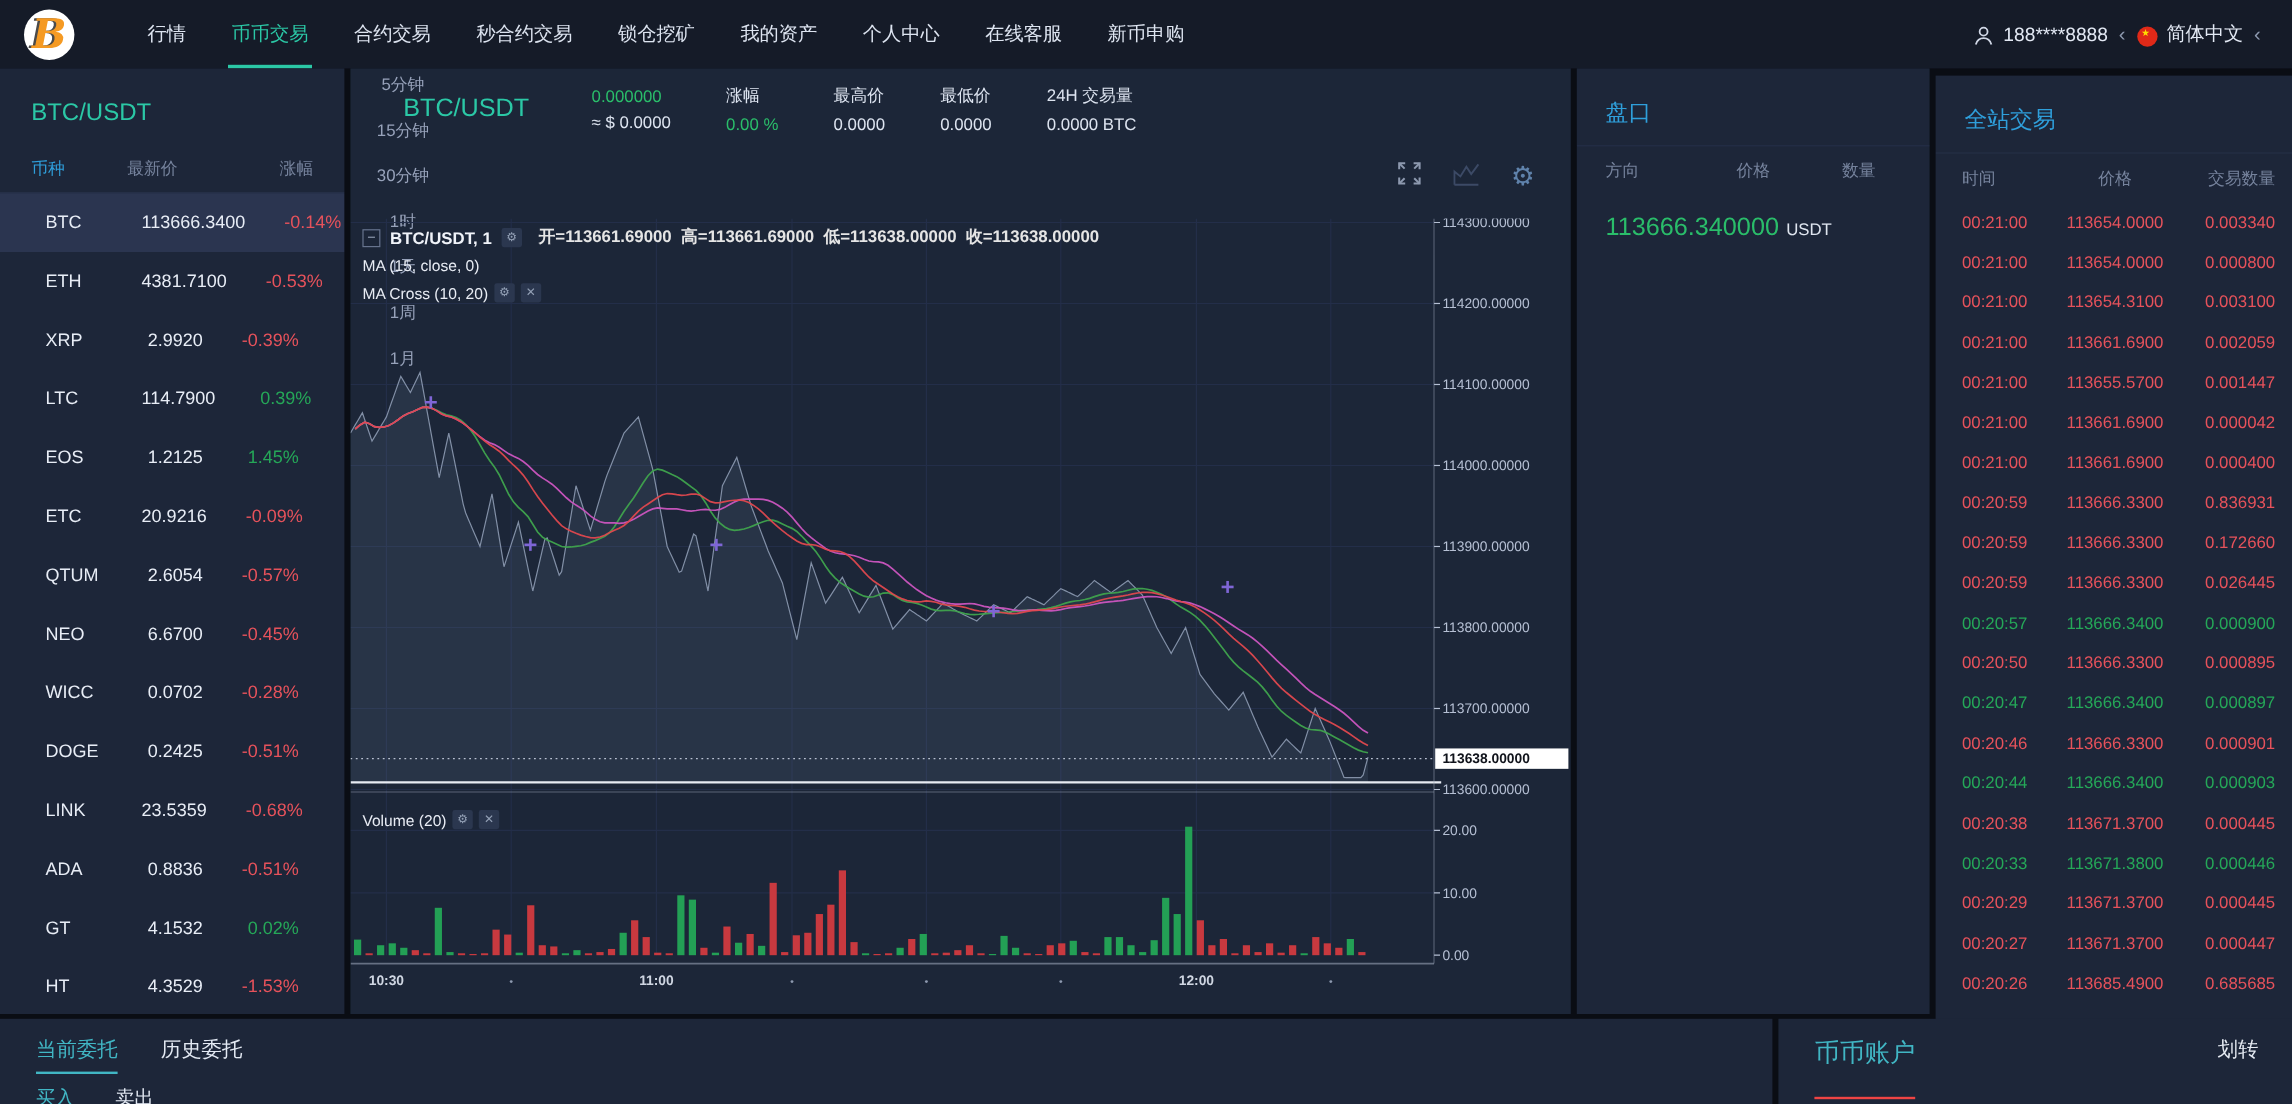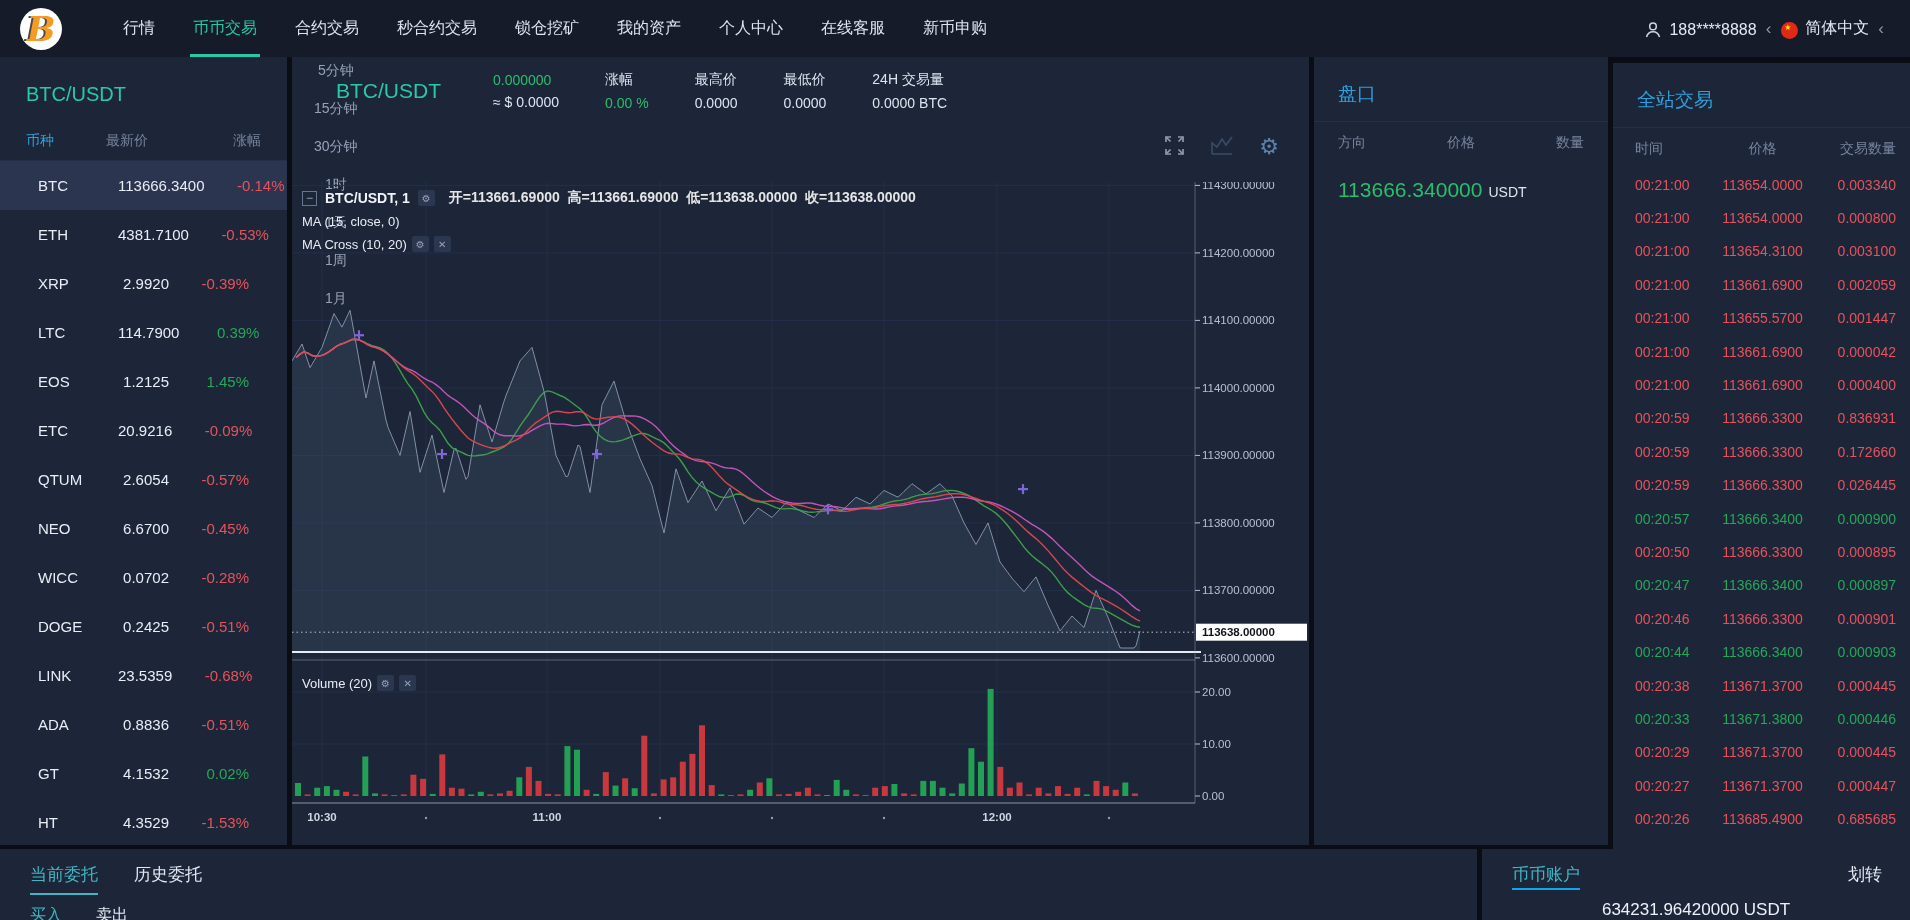--- a/index.html
+++ b/index.html
@@ -67,21 +67,21 @@
     display:inline-flex; align-items:center; justify-content:center; border-radius:2px; cursor:pointer; }
   .ohlc { color:#e5e5e5; font-size:14px; font-weight:bold; margin-left:6px; white-space:pre; }
   .lg2,.lg3 { color:#e8ecf4; font-size:13px; margin-top:7px; display:flex; align-items:center; gap:5px; }
   .vol-legend { position:absolute; left:10px; top:618px; z-index:5; display:flex; align-items:center; gap:5px; }
   .vol-legend span.vl { color:#e8ecf4; font-size:13px; }
 
   
   .orderbook { left:1314px; top:57px; width:294px; height:788px; }
   .panel-title { font-size:19px; color:#2f9fdb; padding:24px 24px 14px 24px; border-bottom:1px solid #252f47; }
   .ob-head { display:grid; grid-template-columns:70px 1fr 70px; padding:12px 24px; font-size:14px; color:#76839d; }
-  .ob-head .h2 { text-align:center; } .ob-head .h3 { text-align:right; }
+  .ob-head .h2 { text-align:center; } .ob-head .h3 { text-align:center; }
   .ob-price { padding:14px 24px; font-size:21px; color:#2abd6a; }
   .ob-price .unit { color:#dfe5ef; font-size:14px; margin-left:6px; }
 
   
   .trades { left:1613px; top:63px; width:305px; height:788px; }
   .tr-head { display:grid; grid-template-columns:86px 1fr 92px; padding:12px 22px 10px 22px; font-size:14px; color:#76839d; }
   .tr-head .h2 { text-align:center; } .tr-head .h3 { text-align:right; }
   .trade-row { display:grid; grid-template-columns:86px 1fr 92px; padding:0 22px; height:33.4px;
     align-items:center; font-size:14px; }
   .trade-row .t2 { text-align:center; } .trade-row .t3 { text-align:right; }
@@ -89,21 +89,21 @@
   
   .bottom-left { left:0; top:849px; width:1477px; height:71px; }
   .bl-tabs { display:flex; gap:36px; padding:14px 0 0 30px; }
   .bl-tab { font-size:17px; color:#e3e9f3; cursor:pointer; padding-bottom:7px; }
   .bl-tab.active { color:#41b6c4; border-bottom:2px solid #41b6c4; }
   .bl-subtabs { display:flex; gap:34px; padding:10px 0 0 30px; }
   .bl-sub { font-size:16px; color:#e3e9f3; cursor:pointer; }
   .bl-sub.active { color:#41b6c4; }
   .bottom-right { left:1482px; top:849px; width:428px; height:71px; }
   .br-row { display:flex; justify-content:space-between; align-items:flex-start; padding:14px 28px 0 30px; }
-  .br-acct { font-size:17px; color:#41b6c4; padding-bottom:2px; border-bottom:2px solid #0ea5e9; cursor:pointer; }
+  .br-acct { font-size:21px; color:#41b6c4; padding-bottom:23px; border-bottom:2px solid #ef4444; cursor:pointer; }
   .br-transfer { font-size:17px; color:#e6ebf3; cursor:pointer; }
   .br-balance { text-align:center; color:#eef2f8; font-size:17px; margin-top:10px; }
 </style>
 </head>
 <body>
 
 <div class="nav">
   <div class="logo-box">
     <span class="logo-b">B</span>
   </div>

